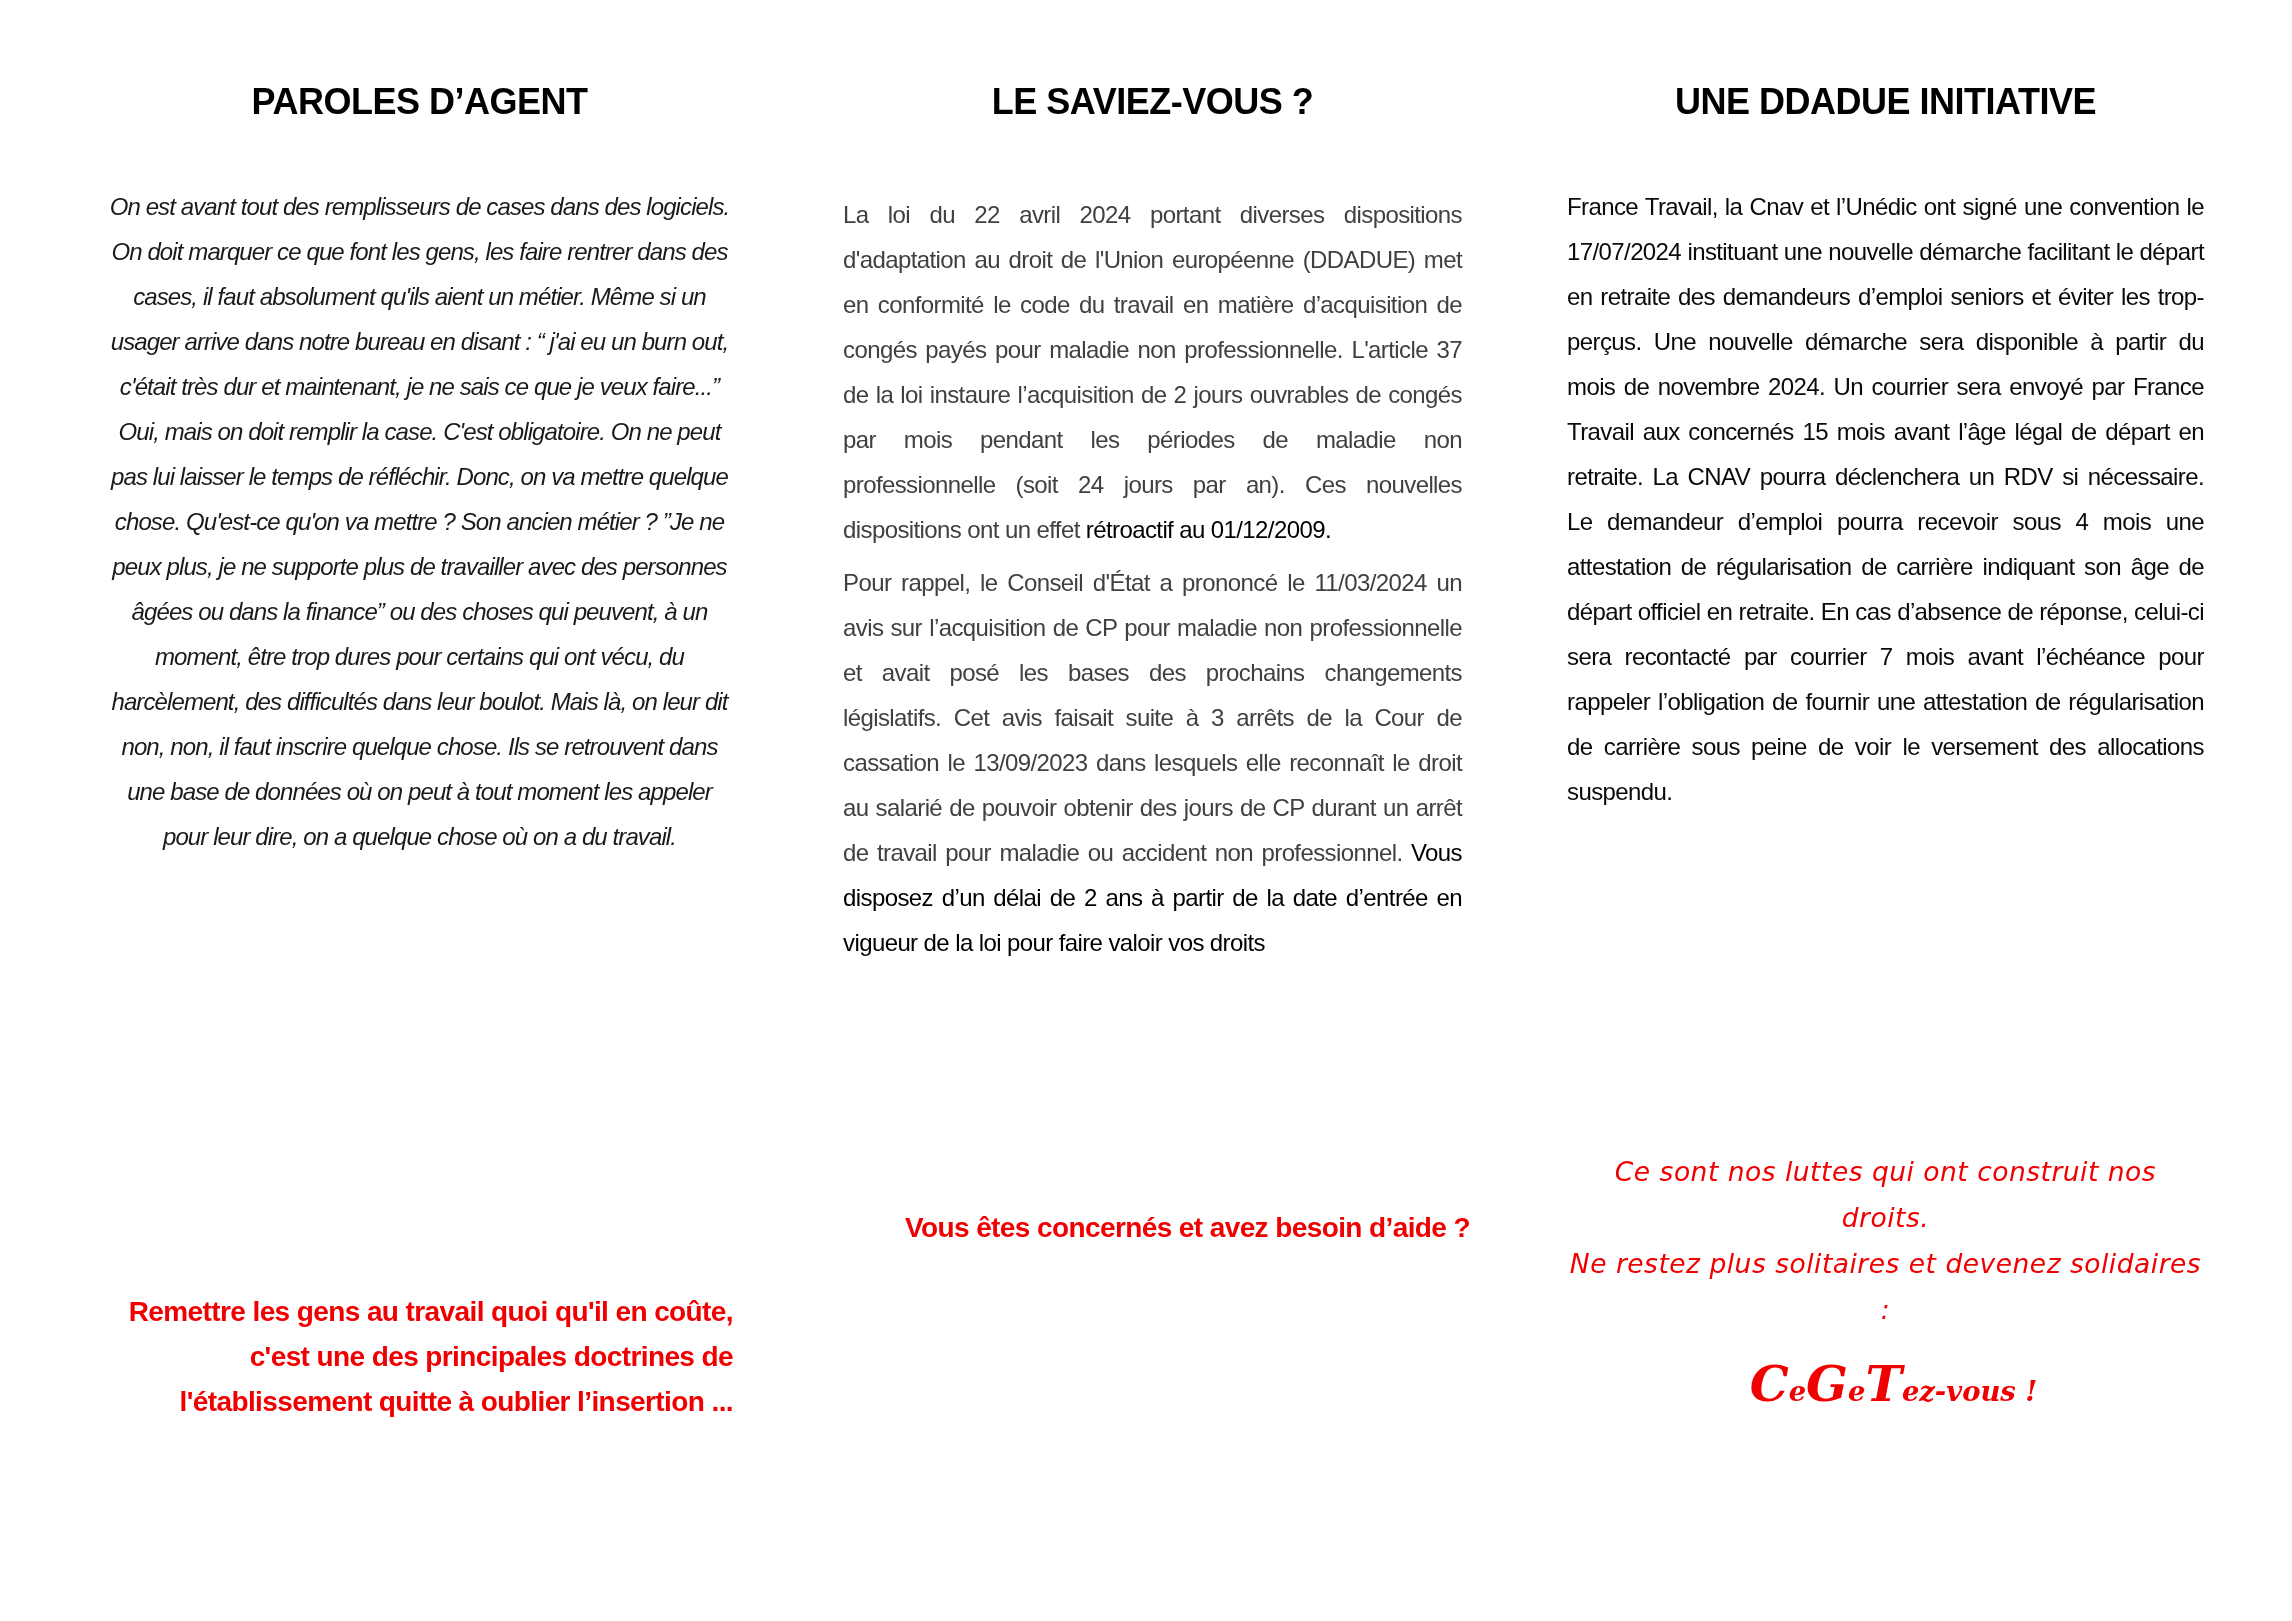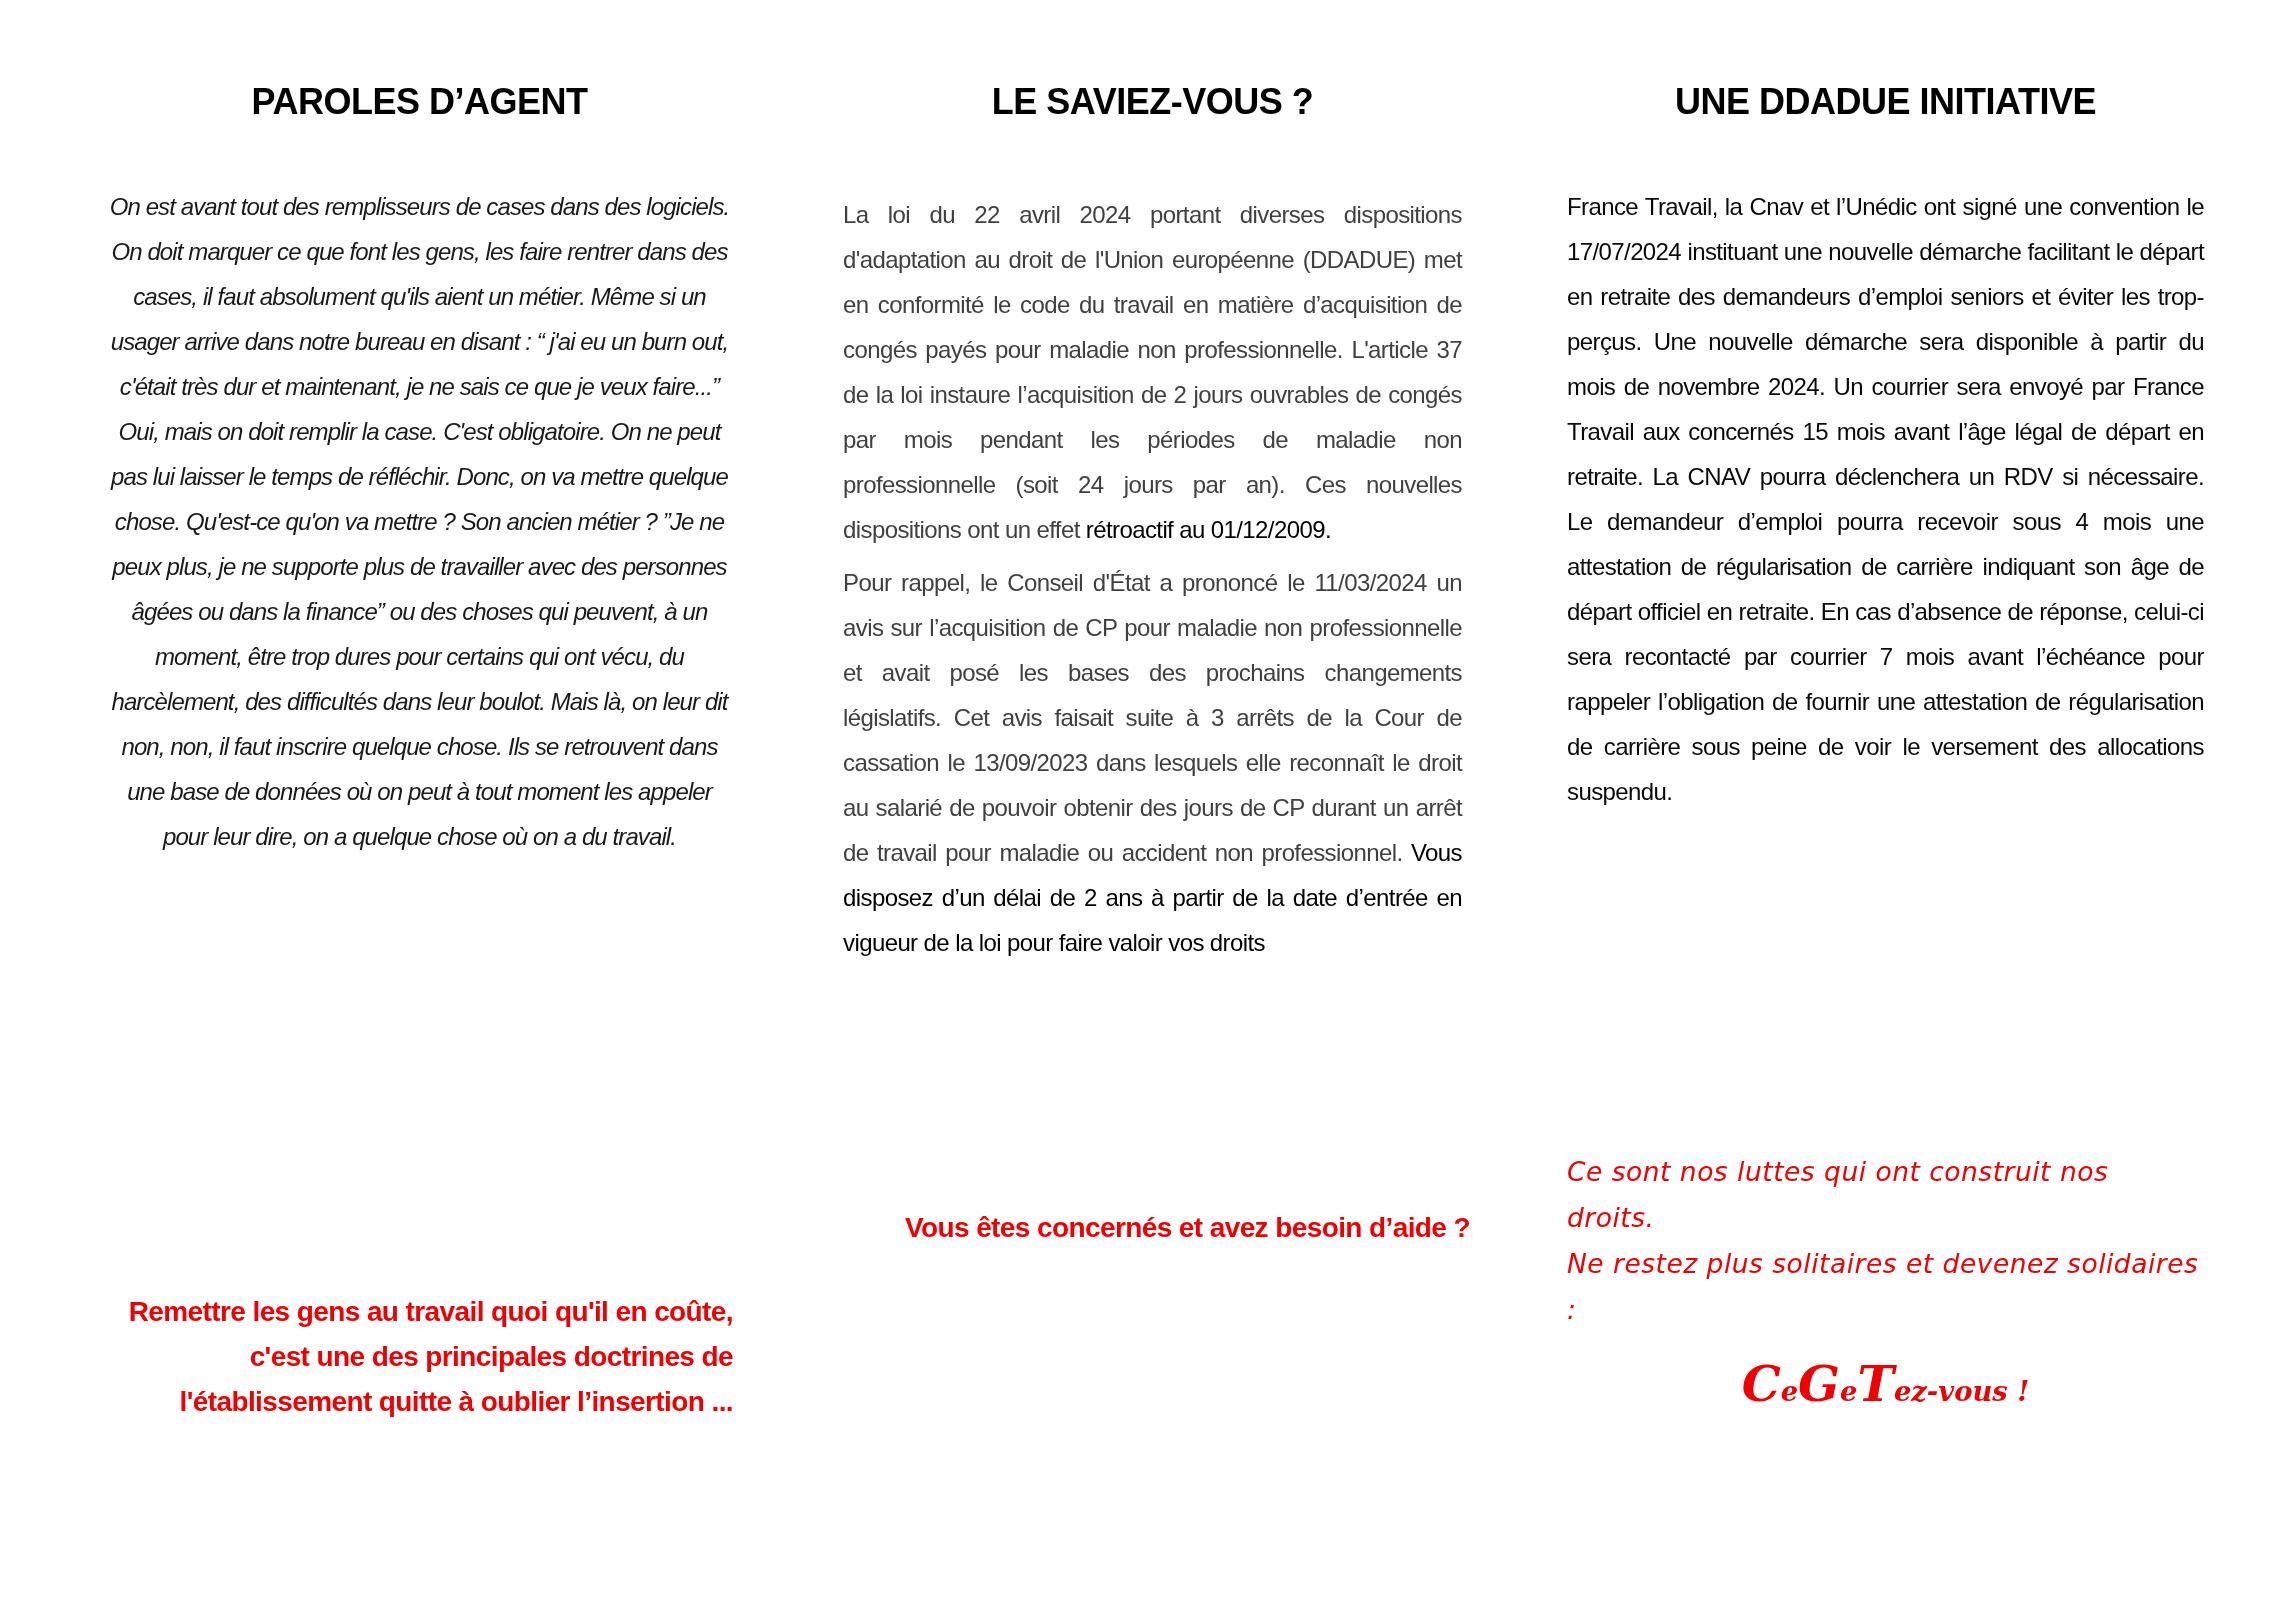--- a/index.html
+++ b/index.html
@@ -17,25 +17,25 @@
   #col-left .body { font-style:italic; text-align:center; color:#1a1a1a; letter-spacing:-0.9px; }
   #col-mid .body { text-align:justify; color:#404040; }
   #col-mid .body p { margin:8px; }
   #col-right .body { text-align:justify; color:#0a0a0a; }
   .dark { color:#000; }
   .red-bold { position:absolute; left:0; width:100%; text-align:right; color:#f00000;
               font-weight:bold; font-size:28px; line-height:45px; letter-spacing:-0.6px; }
   #left-call { top:1289px; }
   #mid-call { top:1205px; }
   #mid-call .cgt { font-size:33px; }
-  .script { position:absolute; left:0; width:100%; color:#f00000;
+  .script { position:absolute; left:0; width:100%; text-align:center; color:#f00000;
             font-family:"DejaVu Sans", sans-serif; font-style:italic; font-size:26.5px;
             line-height:46px; letter-spacing:0.5px; }
   #right-call { top:1149px; }
-  #slogan { position:absolute; top:1355px; left:0; width:100%; text-align:center; color:#f00000;
+  #slogan { position:absolute; top:1355px; left:8px; width:100%; text-align:center; color:#f00000;
             font-style:italic; font-weight:bold; font-size:49px; font-family:"DejaVu Serif", serif; }
   #slogan .small { font-size:27.4px; }
 </style>
 </head>
 <body>
 
 <div class="col" id="col-left">
   <div class="heading">PAROLES D’AGENT</div>
   <div class="body">On est avant tout des remplisseurs de cases dans des logiciels. On doit marquer ce que font les gens, les faire rentrer dans des cases, il faut absolument qu'ils aient un métier. Même si un usager arrive dans notre bureau en disant : “ j'ai eu un burn out, c'était très dur et maintenant, je ne sais ce que je veux faire...” Oui, mais on doit remplir la case. C'est obligatoire. On ne peut pas lui laisser le temps de réfléchir. Donc, on va mettre quelque chose. Qu'est-ce qu'on va mettre ? Son ancien métier ? ”Je ne peux plus, je ne supporte plus de travailler avec des personnes âgées ou dans la finance” ou des choses qui peuvent, à un moment, être trop dures pour certains qui ont vécu, du harcèlement, des difficultés dans leur boulot. Mais là, on leur dit non, non, il faut inscrire quelque chose. Ils se retrouvent dans une base de données où on peut à tout moment les appeler pour leur dire, on a quelque chose où on a du travail.</div>
   <div class="red-bold" id="left-call">Remettre les gens au travail quoi qu'il en coûte, c'est une des principales doctrines de l'établissement quitte à oublier l’insertion ...</div>

